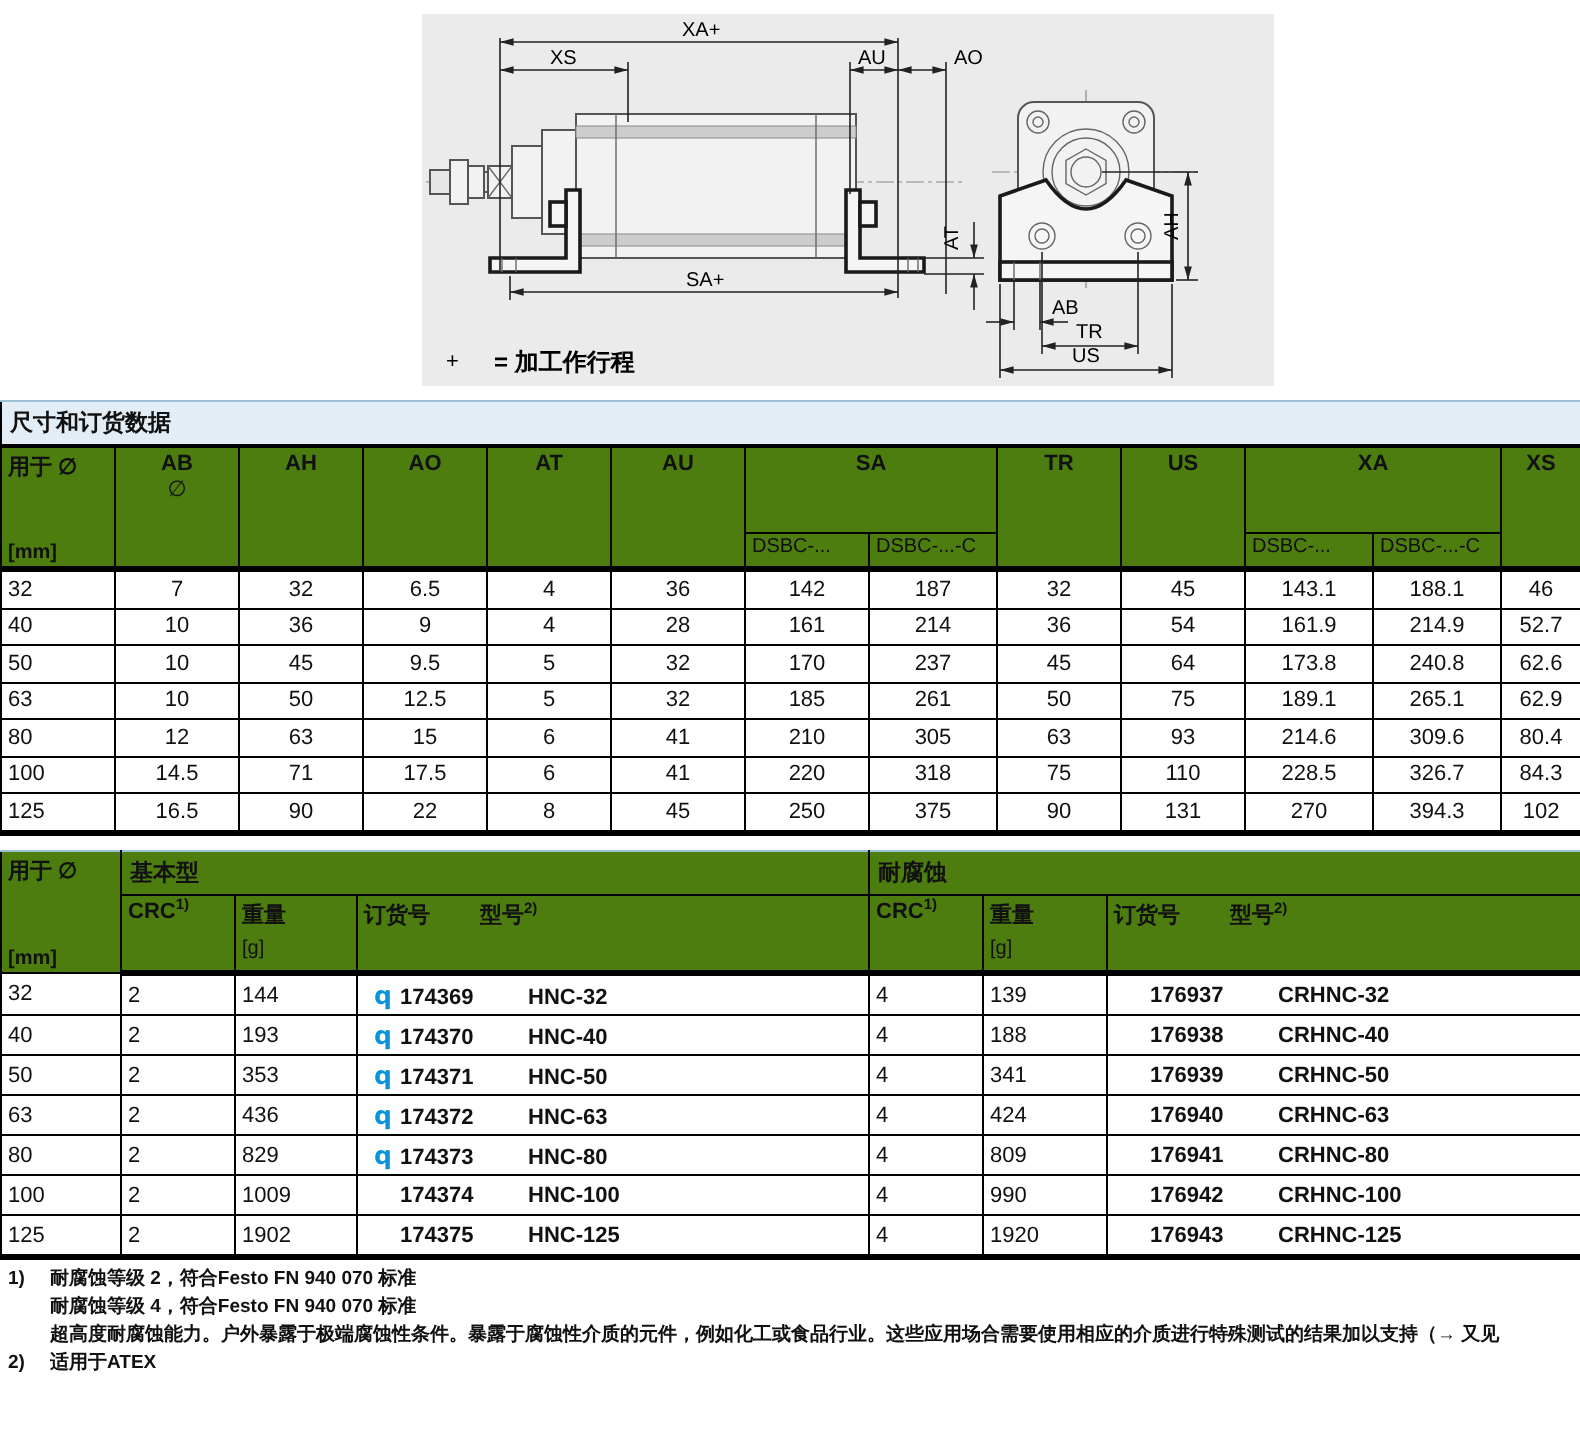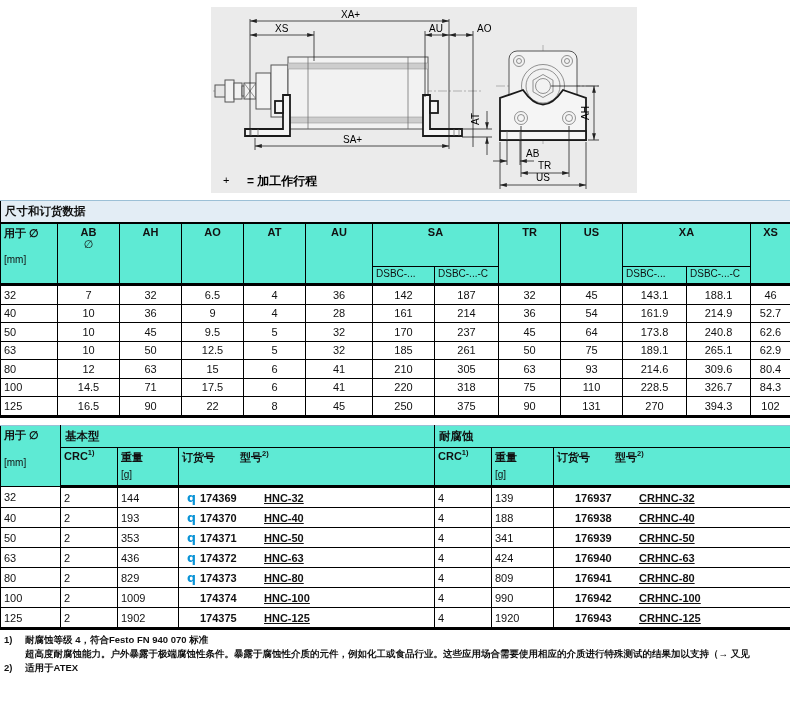--- a/index.html
+++ b/index.html
@@ -19,35 +19,35 @@
   .legend-sym{font-family:"Liberation Sans",sans-serif;font-size:11px;fill:#000;}
   .legend-txt{font-family:"Liberation Sans",sans-serif;font-size:12px;font-weight:bold;fill:#000;}
 
   
   table{border-collapse:collapse;table-layout:fixed;width:790px;position:absolute;left:0;}
   #t1{top:200px;padding-left:37px;}
   #t2{top:425px;}
   th,td{border:1px solid #000;overflow:hidden;white-space:nowrap;}
   .title-row th{background:#e3edf5;border-top:1px solid #9cc0d6;border-left:1px solid #000;border-right:none;
     border-bottom:2px solid #000;text-align:left;font-size:11.5px;font-weight:bold;padding:3px 4px;height:13px;}
-  thead th{background:#5eead4;font-size:11px;vertical-align:top;padding:2px 3px;}
+  thead th{background:#4d7c0f;font-size:11px;vertical-align:top;padding:2px 3px;}
   .hmain th{text-align:center;font-weight:bold;}
   th.cfor{text-align:left;position:relative;font-weight:bold;}
-  th.cfor .unit{position:absolute;left:3px;bottom:18px;font-weight:normal;font-size:10px;}
+  th.cfor .unit{position:absolute;left:3px;bottom:1px;font-weight:bold;font-size:10px;}
   .hsub th{font-weight:normal;font-size:10px;text-align:left;padding:1px 3px;height:14px;border-bottom:3px solid #000;}
   .hb{border-bottom:3px solid #000 !important;}
   tbody td{font-size:11px;height:17.5px;text-align:center;padding:0 3px;background:#fff;}
   tbody td.c0{text-align:left;}
   tbody tr:last-child td{border-bottom:3px solid #000;}
 
   
   #t2 thead th{text-align:left;}
   #t2 .grp{font-weight:bold;font-size:11.5px;padding:3px 4px;border-top:1px solid #9cc0d6;}
   #t2 tbody td{height:19px;text-align:left;}
-  .ordcell{padding-left:8px !important;text-decoration:underline;}
+  .ordcell{padding-left:8px !important;}
   .qm{display:inline-block;width:13px;color:#0a93d6;font-weight:bold;font-size:12.5px;font-family:"DejaVu Sans",sans-serif;}
   .onum{display:inline-block;width:64px;font-weight:bold;}
   .omod{font-weight:bold;}
   .ordhead .oh1{font-weight:bold;}
   .ordhead .oh2{margin-left:25px;font-weight:bold;}
   sup{font-size:7.5px;vertical-align:super;line-height:0;}
   .wunit{font-weight:normal;font-size:10px;display:block;margin-top:4px;}
 
   
   .footnotes{position:absolute;left:0;top:633px;width:786px;font-size:9.5px;font-weight:bold;line-height:14px;}
@@ -467,20 +467,21 @@
           <span class="qm"></span><span class="onum">176943</span><span class="omod">CRHNC-125</span>
         </td>
       </tr>
     </tbody>
 </table>
 
 <div class="footnotes">
   <div class="fn">
     <div class="fnm">1)</div>
     <div class="fnt">
+      <div>耐腐蚀等级 2，符合Festo FN 940 070 标准</div>
       <div>耐腐蚀等级 4，符合Festo FN 940 070 标准</div>
       <div>超高度耐腐蚀能力。户外暴露于极端腐蚀性条件。暴露于腐蚀性介质的元件，例如化工或食品行业。这些应用场合需要使用相应的介质进行特殊测试的结果加以支持（→ 又见</div>
     </div>
   </div>
   <div class="fn">
     <div class="fnm">2)</div>
     <div class="fnt">适用于ATEX</div>
   </div>
 </div>
 

